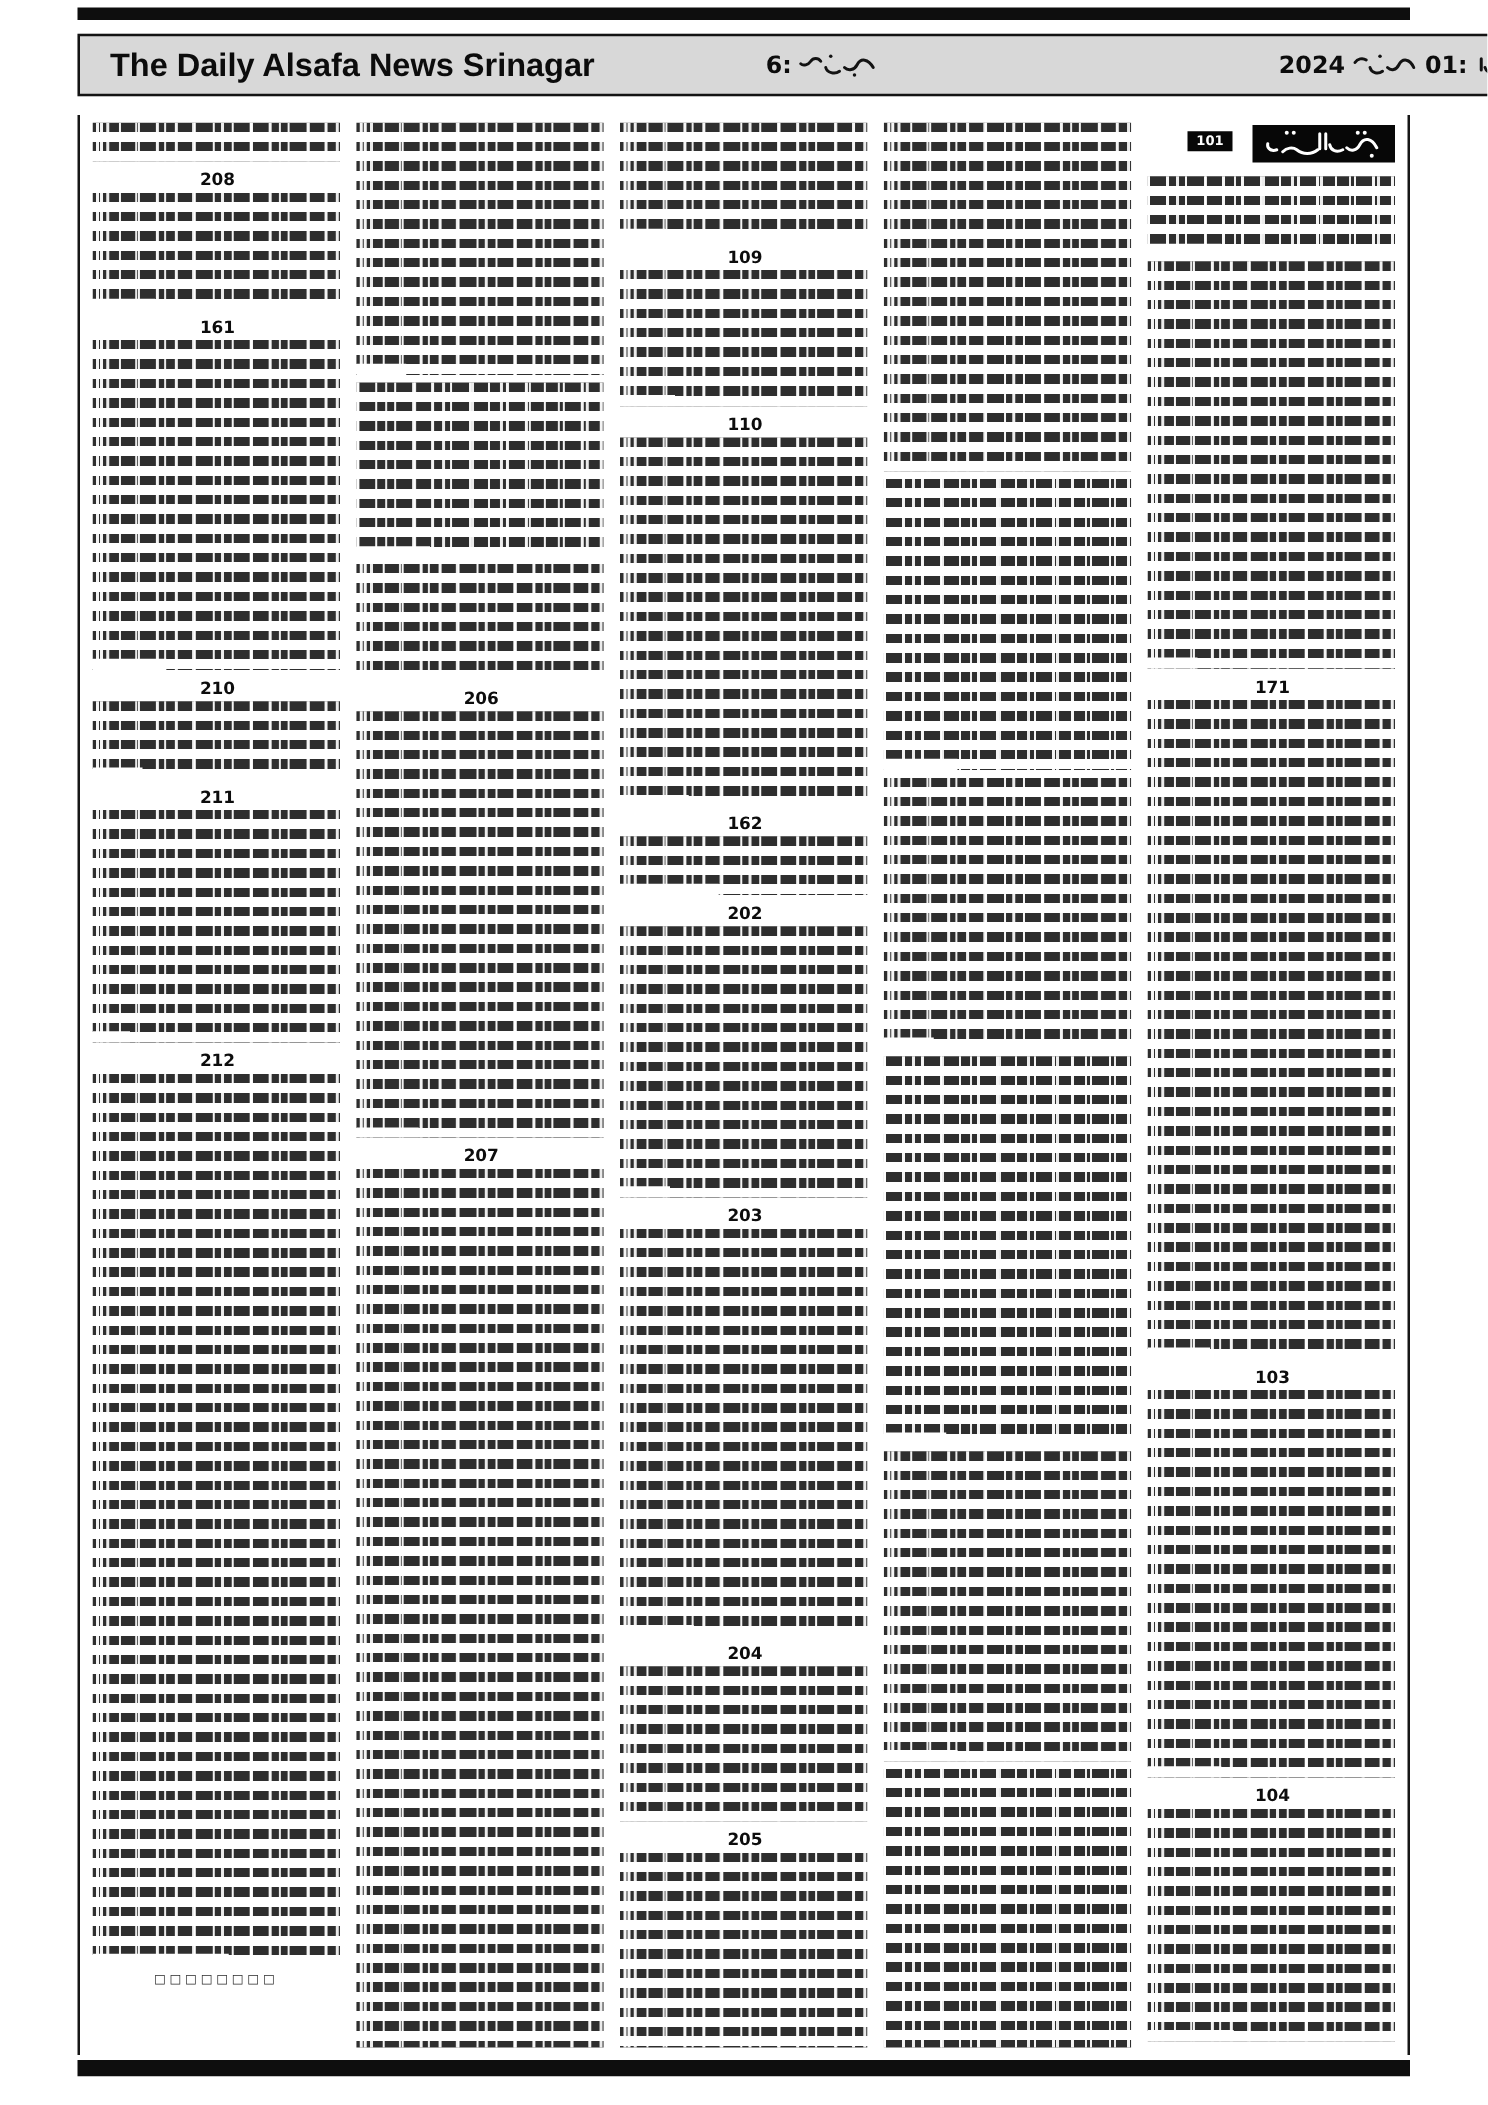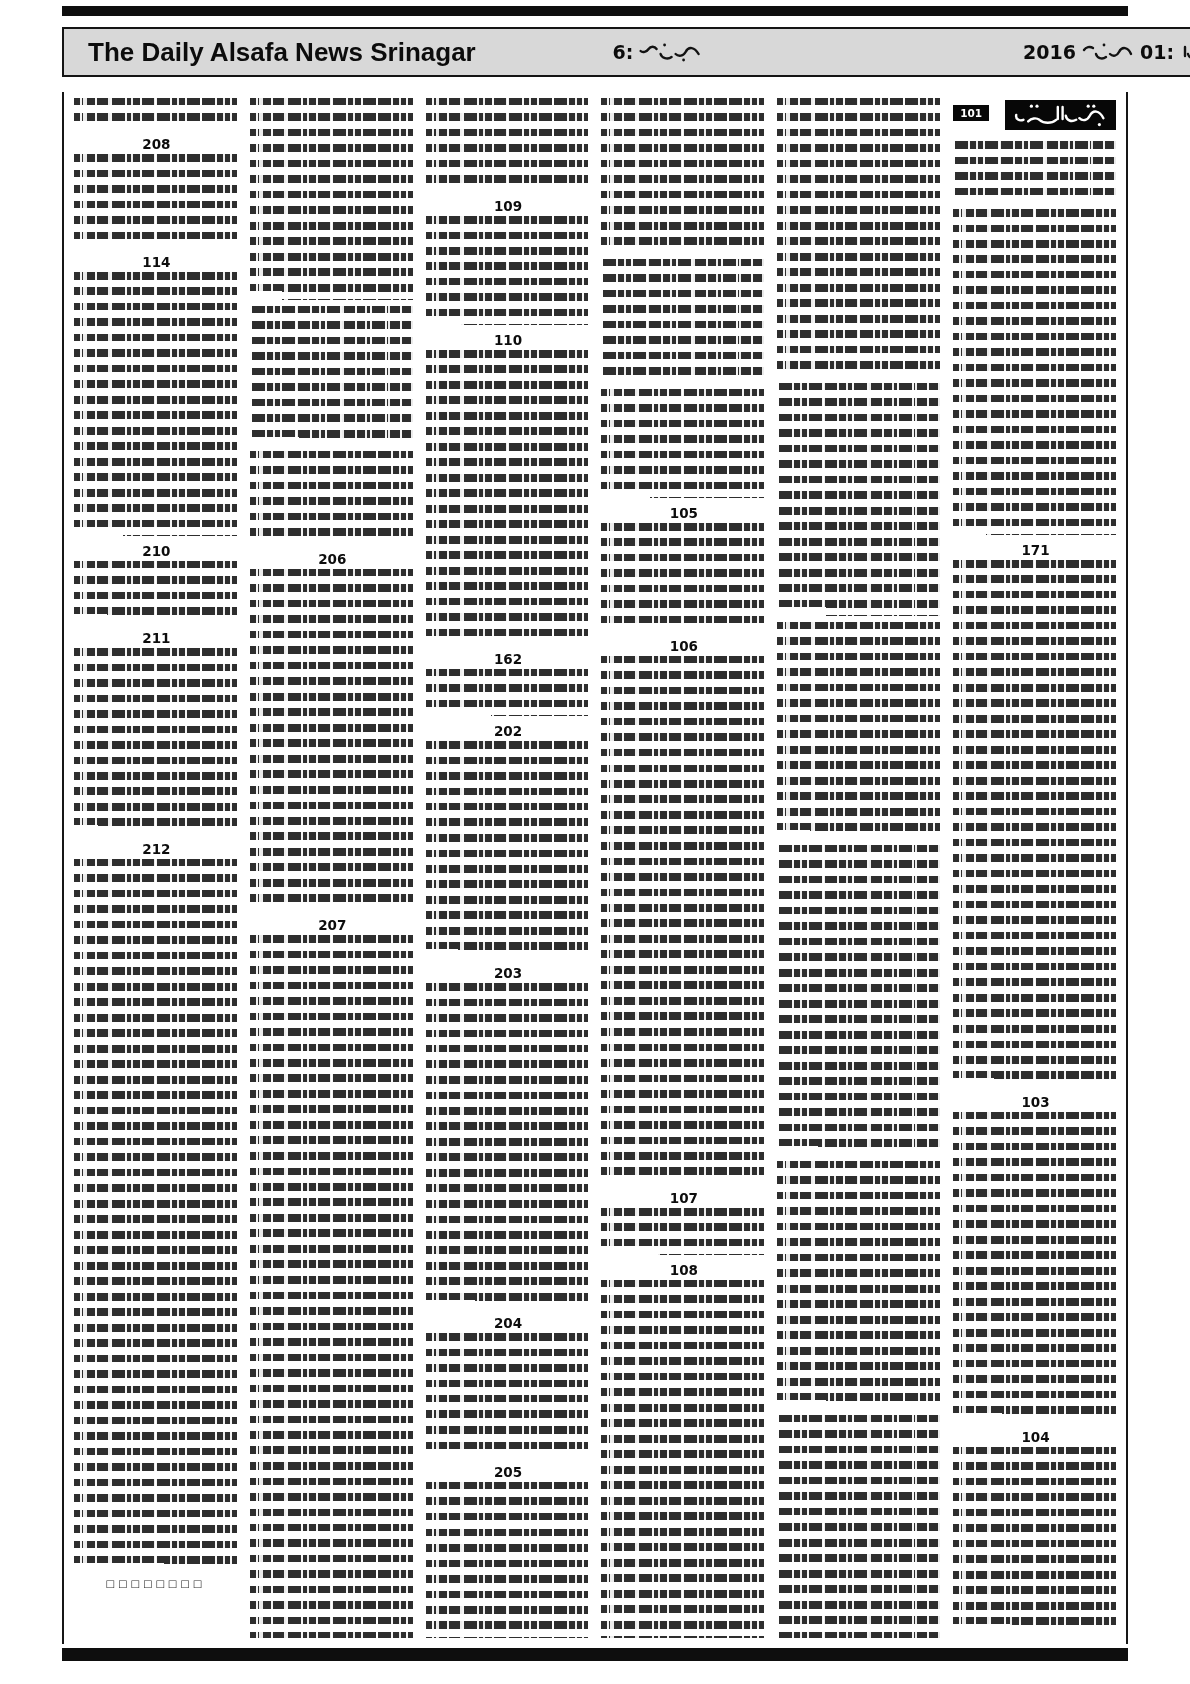--- a/index.html
+++ b/index.html
@@ -55,21 +55,21 @@
     <div class="hcenter">
       <span class="hnum">6:</span>
       <svg class="uword" width="64" height="20" viewBox="0 0 64 20">
         <path d="M61 12c-4-7-10-8-13-2-2 4-7 5-10 2m-4 3c-4 3-10 1-11-3m-4-5c-2-3-6-3-8 0-2 3-6 4-8 2" fill="none" stroke="currentColor" stroke-width="2.4" stroke-linecap="round"></path>
         <circle cx="27" cy="3" r="1.4" fill="currentColor"></circle>
         <circle cx="46" cy="18" r="1.4" fill="currentColor"></circle>
       </svg>
     </div>
 
     <div class="hright">
-      <span class="hnum">2016</span>
+      <span class="hnum">2024</span>
       <svg class="uword" width="52" height="20" viewBox="0 0 52 20">
         <path d="M49 12c-3-7-9-8-12-2-2 4-6 5-9 2m-4 3c-4 3-9 1-10-3m-3-6c-3-2-7-1-9 2" fill="none" stroke="currentColor" stroke-width="2.4" stroke-linecap="round"></path>
         <circle cx="22" cy="3" r="1.4" fill="currentColor"></circle>
       </svg>
       <span class="hnum">01:</span>
       <svg class="uword" width="46" height="20" viewBox="0 0 46 20">
         <path d="M43 12c-3-7-8-8-11-2-2 4-6 5-9 2m-4 3c-5 3-10 1-11-3m-3-7v9" fill="none" stroke="currentColor" stroke-width="2.4" stroke-linecap="round"></path>
         <circle cx="18" cy="3" r="1.4" fill="currentColor"></circle>
         <circle cx="36" cy="18" r="1.4" fill="currentColor"></circle>
       </svg>
@@ -79,21 +79,21 @@
   <div class="frame">
     <div class="cols" id="cols">
         <div class="col">
           <div class="p" style="height: 31px;">
             <i class="mask" style="width: 45%;"></i>
           </div>
           <div class="num">208</div>
           <div class="p" style="height: 93px;">
             <i class="mask" style="width: 25%;"></i>
           </div>
-          <div class="num">114</div>
+          <div class="num">161</div>
           <div class="p" style="height: 263.5px;">
             <i class="mask" style="width: 30%;"></i>
           </div>
           <div class="num">210</div>
           <div class="p" style="height: 62px;">
             <i class="mask" style="width: 20%;"></i>
           </div>
           <div class="num">211</div>
           <div class="p" style="height: 186px;">
             <i class="mask" style="width: 15%;"></i>
@@ -144,45 +144,20 @@
           <div class="num">203</div>
           <div class="p" style="height: 325.5px;">
             <i class="mask" style="width: 30%;"></i>
           </div>
           <div class="num">204</div>
           <div class="p" style="height: 124px;">
             <i class="mask" style="width: 35%;"></i>
           </div>
           <div class="num">205</div>
           <div class="p" style="height: 201.5px;"></div>
-        </div>
-        <div class="col">
-          <div class="p" style="height: 155px;">
-            <i class="mask" style="width: 20%;"></i>
-          </div>
-          <div class="p" style="height: 124px;">
-            <i class="mask" style="width: 28%;"></i>
-          </div>
-          <div class="p" style="height: 108.5px;">
-            <i class="mask" style="width: 30%;"></i>
-          </div>
-          <div class="num">105</div>
-          <div class="p" style="height: 108.5px;">
-            <i class="mask" style="width: 25%;"></i>
-          </div>
-          <div class="num">106</div>
-          <div class="p" style="height: 527px;">
-            <i class="mask" style="width: 20%;"></i>
-          </div>
-          <div class="num">107</div>
-          <div class="p" style="height: 46.5px;">
-            <i class="mask" style="width: 35%;"></i>
-          </div>
-          <div class="num">108</div>
-          <div class="p" style="height: 372px;"></div>
         </div>
         <div class="col">
           <div class="p" style="height: 279px;">
             <i class="mask" style="width: 25%;"></i>
           </div>
           <div class="p" style="height: 232.5px;">
             <i class="mask" style="width: 30%;"></i>
           </div>
           <div class="p" style="height: 217px;">
             <i class="mask" style="width: 20%;"></i>

